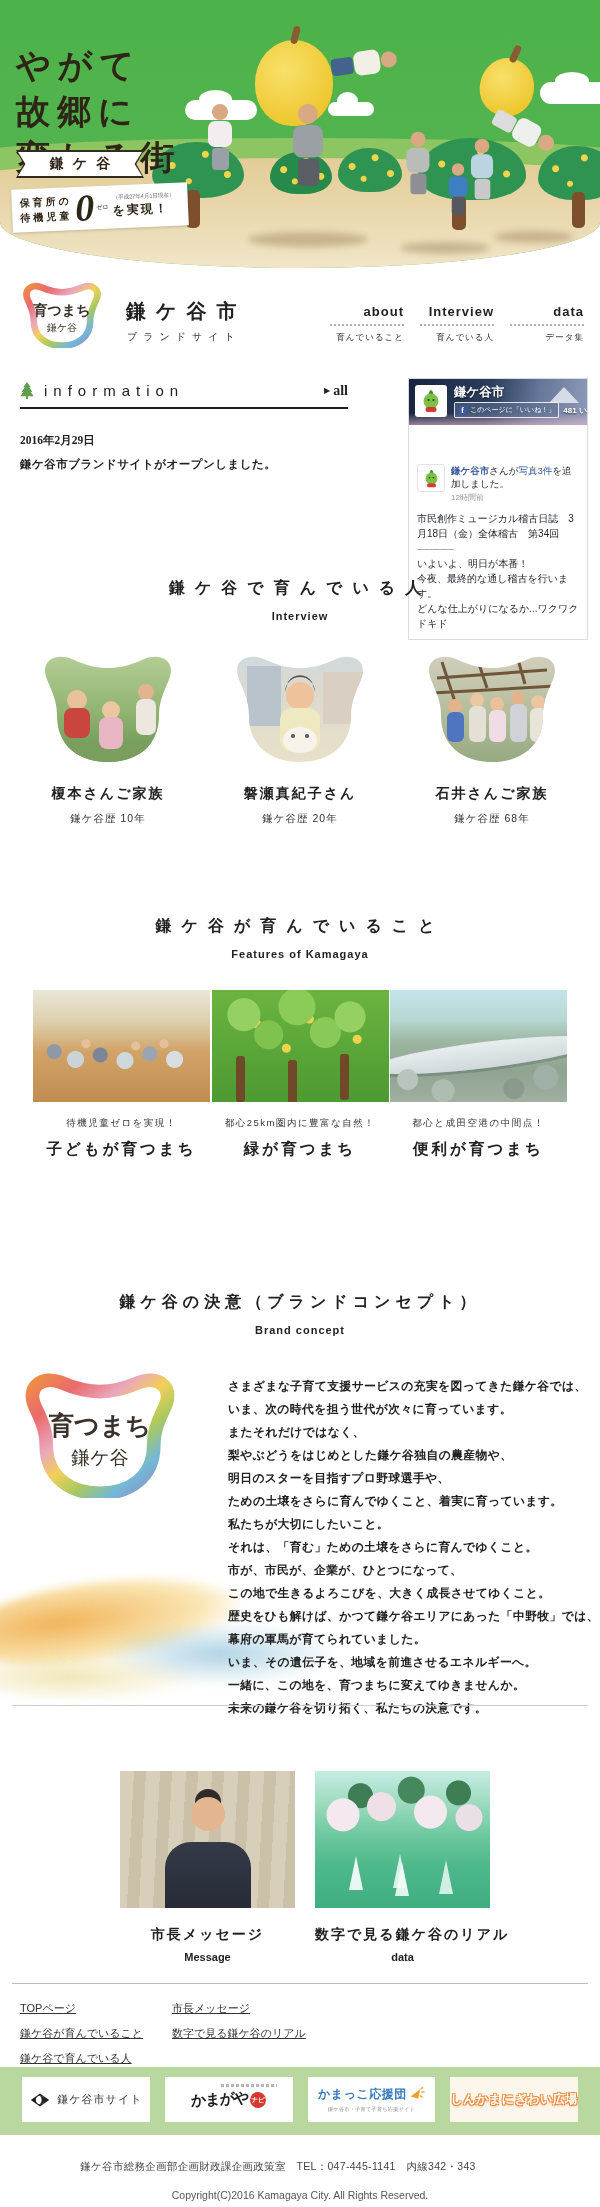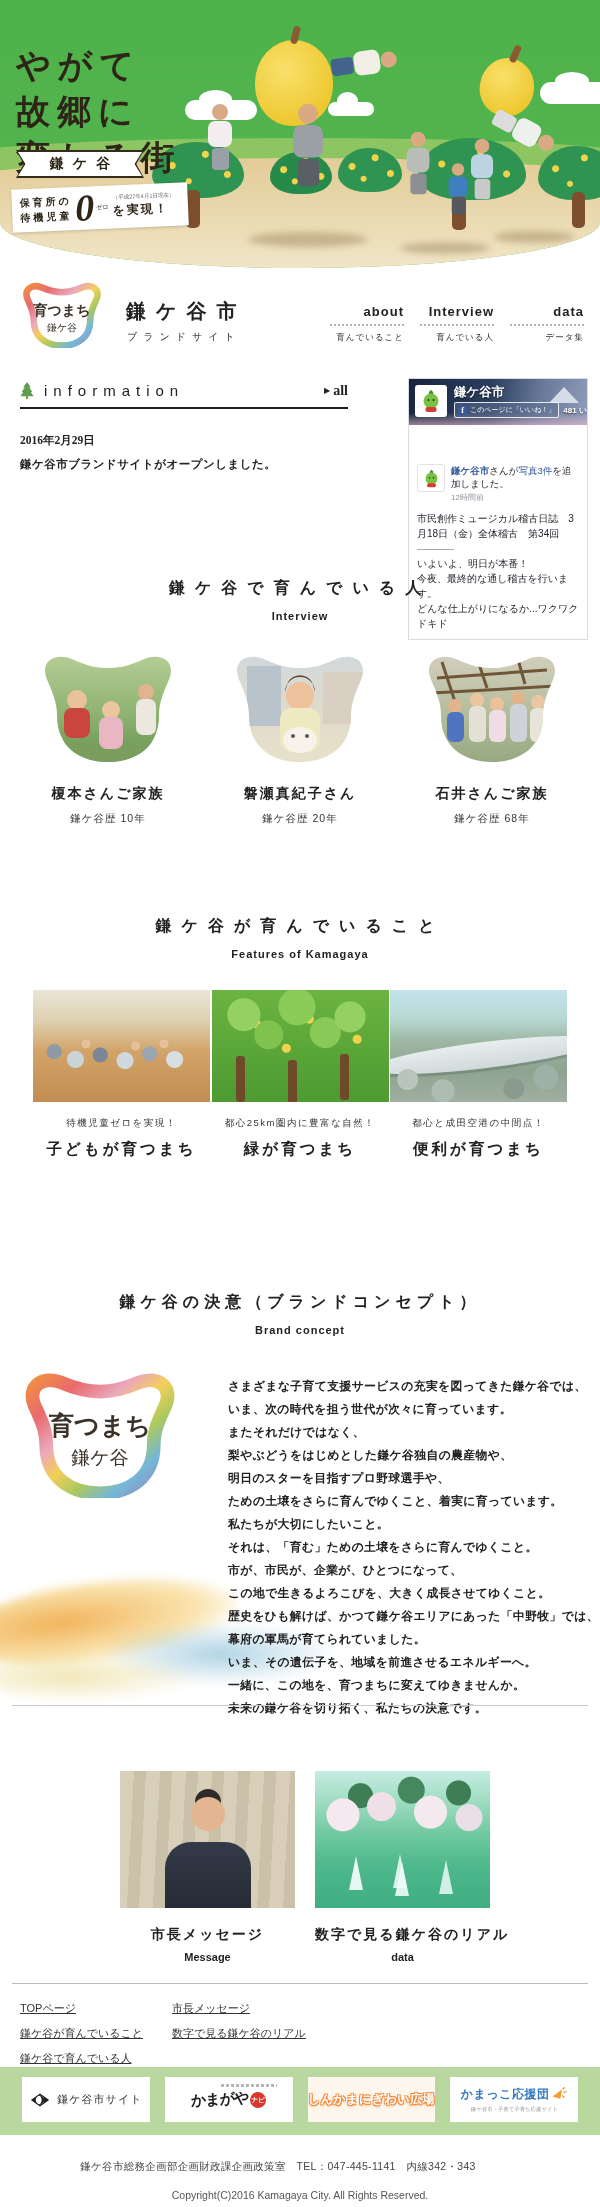--- a/index.html
+++ b/index.html
@@ -569,32 +569,32 @@
           <circle cx="12" cy="12" r="4.6" fill="#fff"></circle>
           <path d="M12 7.4 a4.6 4.6 0 0 1 0 9.2 a6.6 6.6 0 0 0 0 -9.2" fill="#1e1e1e"></path>
         </svg>
         <span class="bn1-label">鎌ケ谷市サイト</span>
       </div>
       <div class="bn bn2">
         <span class="bn2-deco"></span>
         <span class="bn2-main">かまがや</span>
         <span class="bn2-navi">ナビ</span>
       </div>
-      <div class="bn bn4">
-        <span class="bn4-label">しんかまにぎわい広場</span>
-      </div>
       <div class="bn bn3">
         <span class="bn3-row">
           <span class="bn3-label">かまっこ応援団</span>
           <svg width="16" height="16" viewBox="0 0 20 20">
             <path d="M2 13 L14 4 L11.5 16 Z" fill="#f39c2c"></path>
             <path d="M14.5 4 L17.5 1.5 M15.5 8 L19.5 7 M13.5 12 L17 14.5" stroke="#f39c2c" stroke-width="1.6" fill="none"></path>
           </svg>
         </span>
         <span class="bn3-note">鎌ケ谷市・子育て子育ち応援サイト</span>
       </div>
+      <div class="bn bn4">
+        <span class="bn4-label">しんかまにぎわい広場</span>
+      </div>
     </div>
   </div>
 
   <div class="addr">鎌ケ谷市総務企画部企画財政課企画政策室　TEL：047-445-1141　内線342・343</div>
   <div class="copy">Copyright(C)2016 Kamagaya City. All Rights Reserved.</div>
 
 </div>
 
 </body></html>

